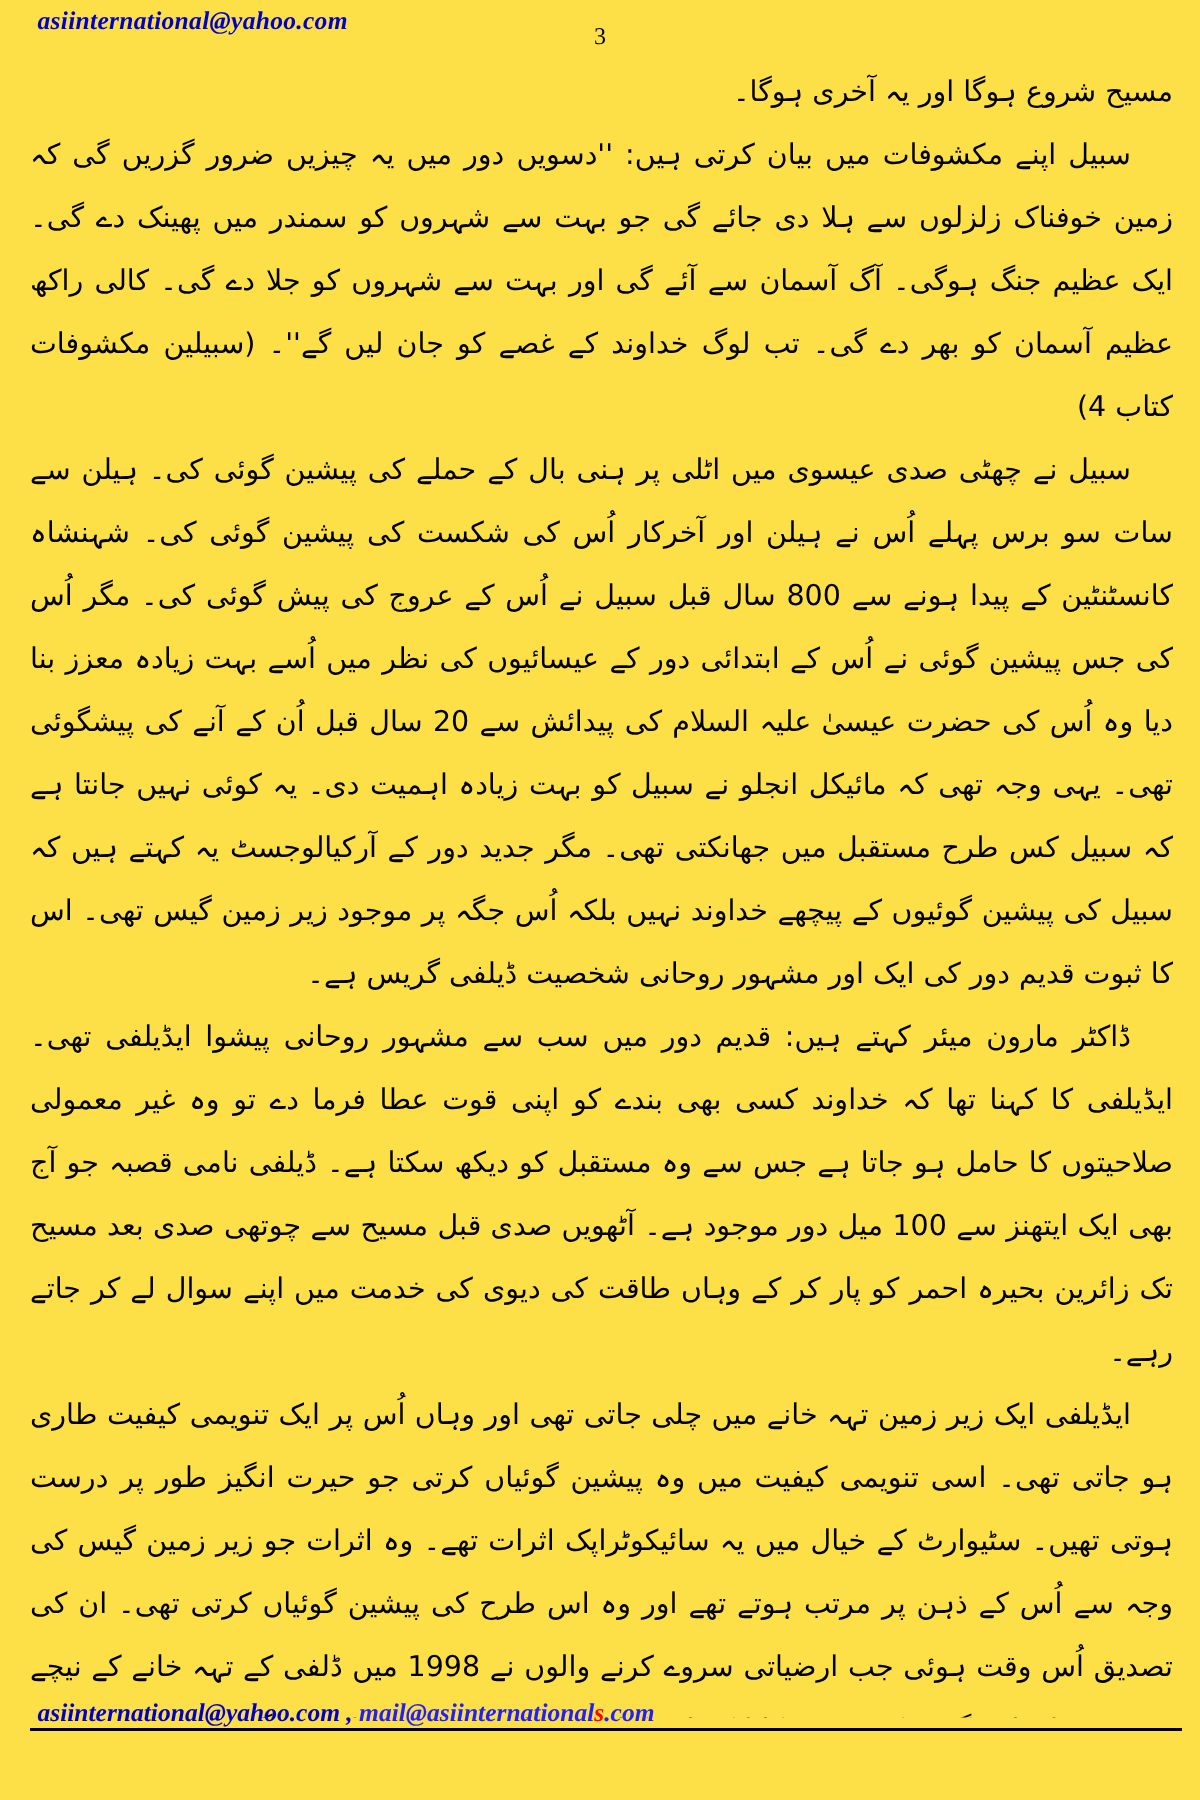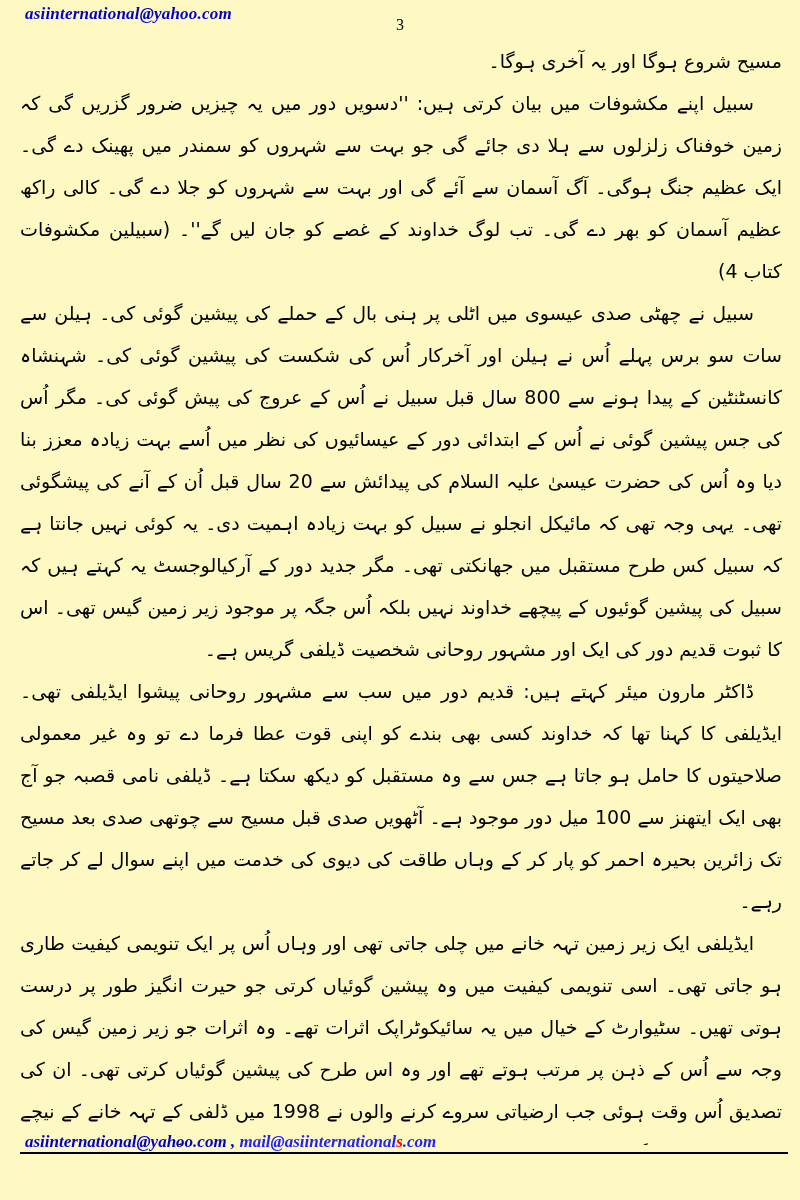--- a/index.html
+++ b/index.html
@@ -1,21 +1,21 @@
 <!DOCTYPE html>
 <html lang="en"><head>
 <meta charset="utf-8">
 <style>
   html, body { margin: 0; padding: 0; background: #777; }
   .page {
     position: relative;
     width: 800px;
     height: 1200px;
     margin: 0 auto;
-    background: #fef9c3;
+    background: #fde047;
     overflow: hidden;
     font-family: "Liberation Serif", serif;
   }
 
   
   .header-email {
     position: absolute;
     top: 4px;
     left: 25px;
     font: bold italic 17px "Liberation Serif", serif;

